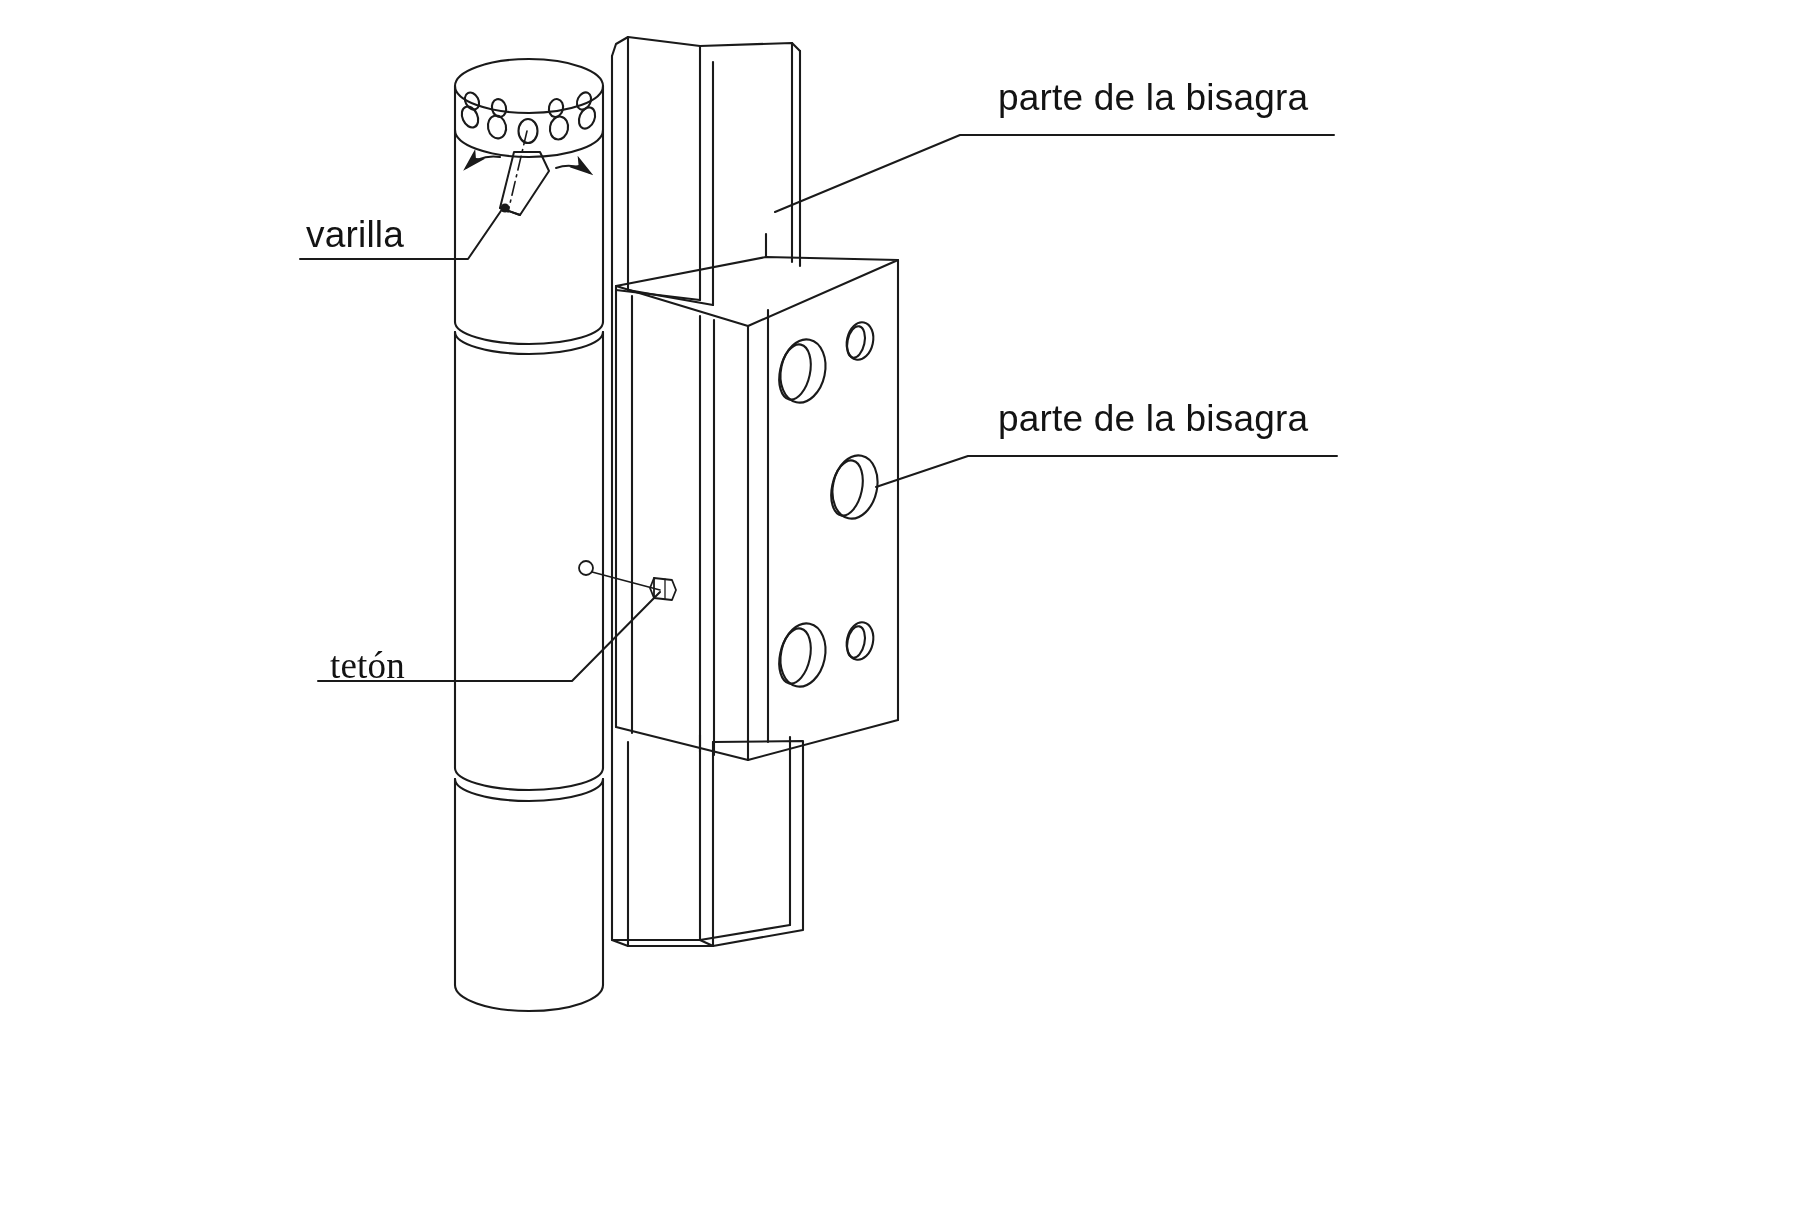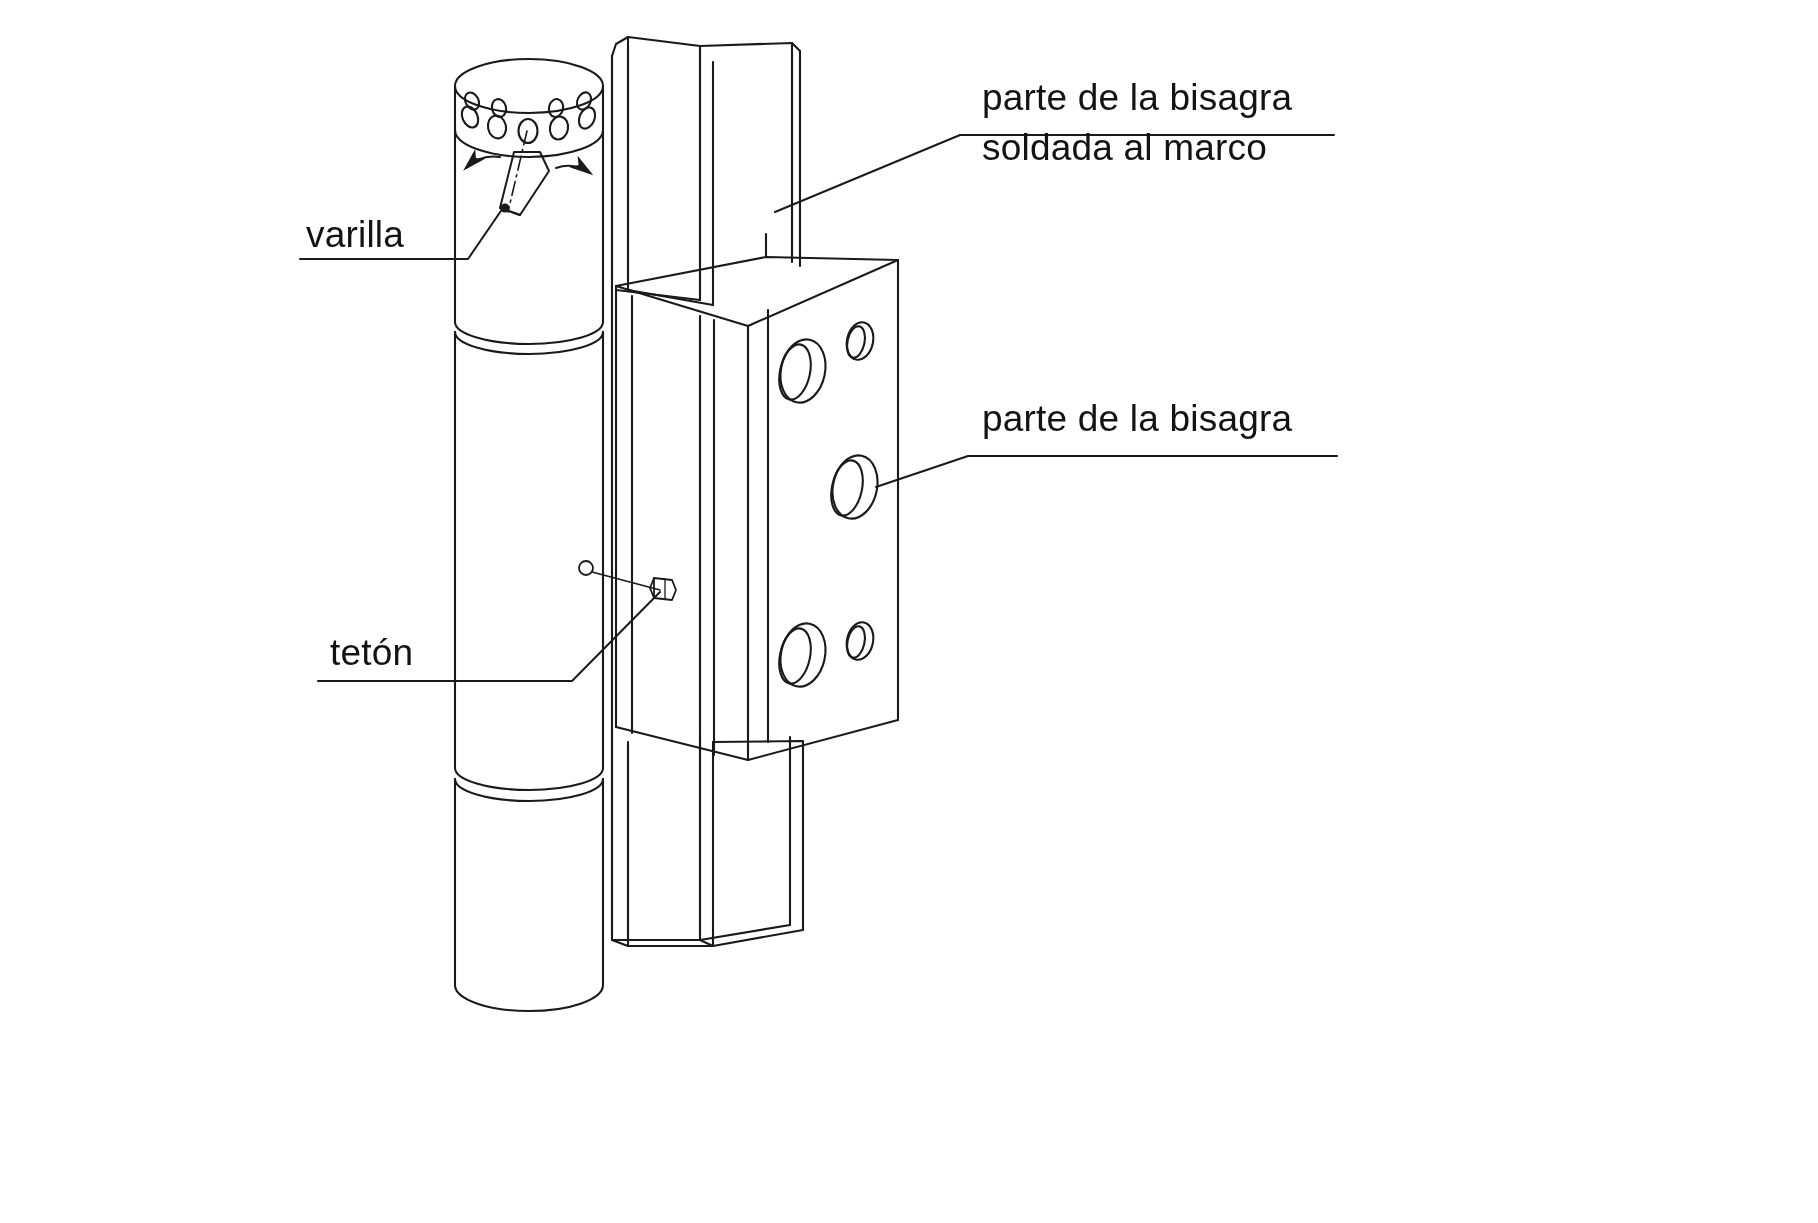--- a/index.html
+++ b/index.html
@@ -33,21 +33,21 @@
     font-family: "Liberation Sans", "DejaVu Sans", sans-serif;
     font-size: 37px;
     font-weight: 400;
     letter-spacing: 0.2px;
     color: #131313;
     white-space: nowrap;
     line-height: 1.32;
   }
   .lbl.two-line { line-height: 1.36; }
   .lbl span { display: block; }
-  .lbl-right { text-align: left; }
+  .lbl-right { text-align: center; margin-left: 16px; }
   .lbl-left  { text-align: center; }
 </style>
 </head>
 <body>
 
 <div id="stage">
 
   <svg id="drawing" viewBox="0 0 1818 1223" xmlns="http://www.w3.org/2000/svg">
     <defs>
       <marker id="arrowL" markerWidth="12" markerHeight="10" refX="10" refY="5" orient="auto-start-reverse">
@@ -188,26 +188,25 @@
         <path d="M1337 456 L1128 456 L968 456 L876 487"></path>
       </g>
 
     </g>
   </svg>
 
   <div class="lbl lbl-left" style="left:306px; top:211px;">
     <span>varilla</span>
   </div>
 
-  <div class="lbl lbl-left" style="left:330px; top:629px;">
+  <div class="lbl lbl-left" style="left:330px; top:642px;font-family:Liberation Serif, serif;">
     <span>tetón</span>
   </div>
 
   <div class="lbl lbl-right two-line" style="left:982px; top:73px;">
     <span>parte de la bisagra</span>
-    <span>soldada al marco</span>
   </div>
 
   <div class="lbl lbl-right two-line" style="left:982px; top:394px;">
     <span>parte de la bisagra</span>
   </div>
 
 </div>
 
 </body></html>

